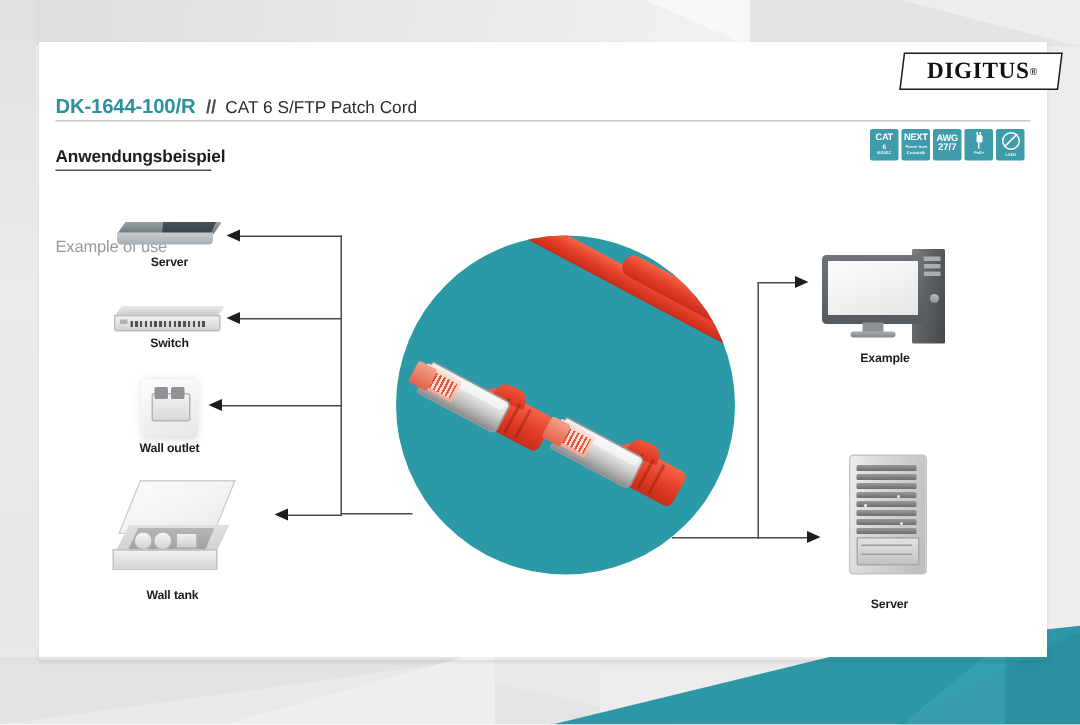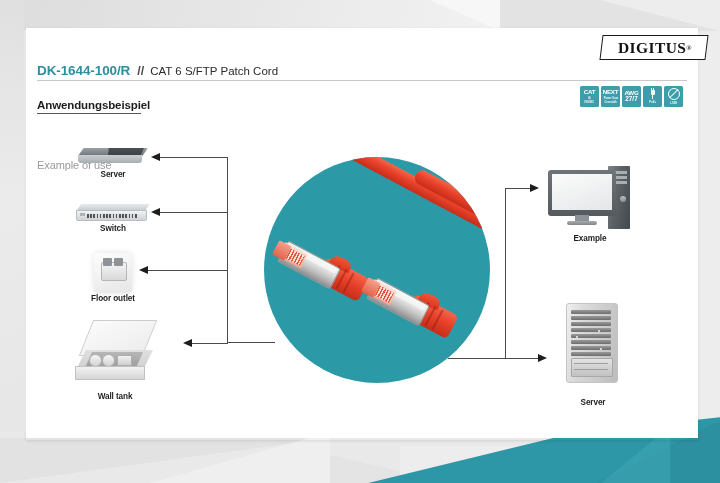--- a/index.html
+++ b/index.html
@@ -382,21 +382,21 @@
     <div class="sw-ports"></div>
   </div>
   <div class="dev-label" style="left:76px;top:224px;width:74px;">Switch</div>
 
   <div class="dev" style="left:94px;top:253px;width:38px;height:40px;">
     <div class="wo-plate"></div>
     <div class="wo-inner"></div>
     <div class="wo-jack" style="left:9px"></div>
     <div class="wo-jack" style="left:20px"></div>
   </div>
-  <div class="dev-label" style="left:80px;top:294px;width:66px;">Floor outlet</div>
+  <div class="dev-label" style="left:80px;top:294px;width:66px;">Wall outlet</div>
 
   <div class="dev" style="left:75px;top:320px;width:80px;height:60px;">
     <div class="ft-lid"></div>
     <div class="ft-body-top"></div>
     <div class="ft-inner"></div>
     <div class="ft-socket" style="left:14px"></div>
     <div class="ft-socket" style="left:27px"></div>
     <div class="ft-jack"></div>
     <div class="ft-front"></div>
   </div>

